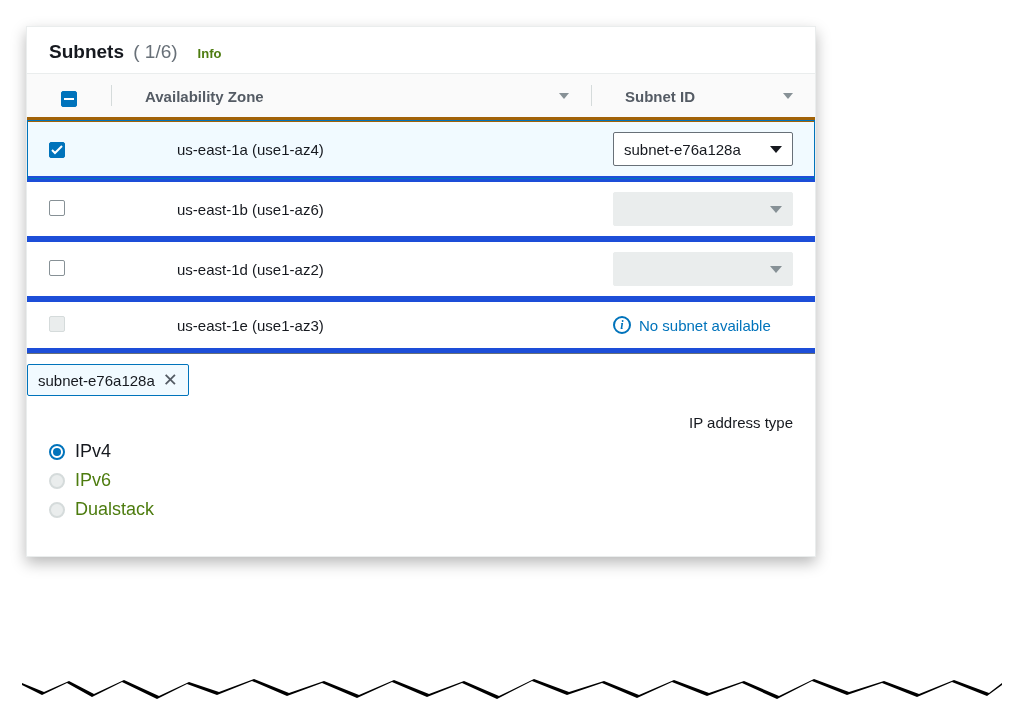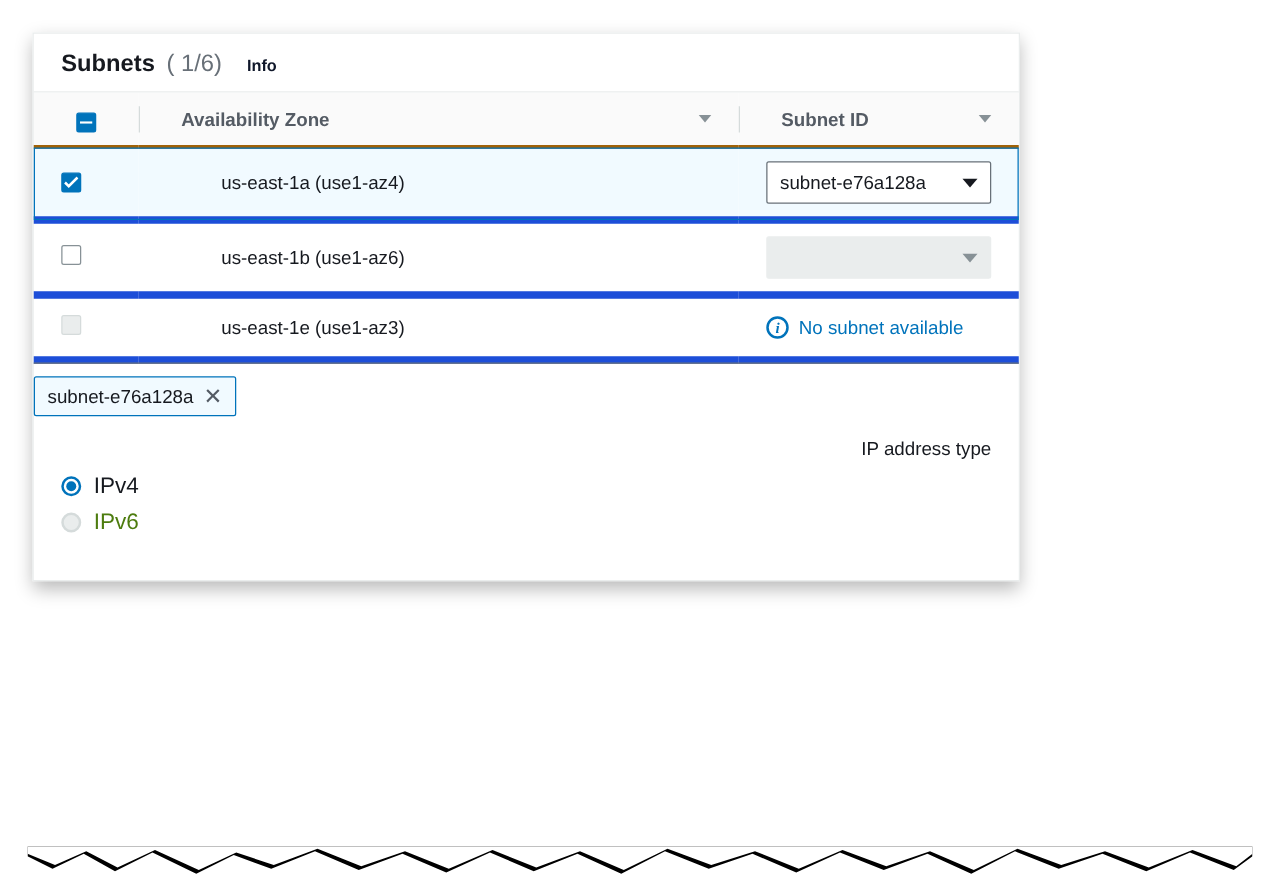--- a/index.html
+++ b/index.html
@@ -33,35 +33,35 @@
     font-weight: 700;
     color: #16191f;
   }
   .panel-count {
     font-size: 19px;
     font-weight: 400;
     color: #687078;
     margin-left: 4px;
   }
   .info-link {
-    color: #0f172a;
+    color: #4d7c0f;
     font-size: 13px;
     font-weight: 700;
     margin-left: 10px;
     cursor: pointer;
   }
   
   .tbl { width: 100%; border-collapse: collapse; }
   .tbl thead th {
     text-align: left;
     font-size: 15px;
     font-weight: 700;
     color: #545b64;
     padding: 12px 34px 10px;
-    border-bottom: 3px solid #a16207;
+    border-bottom: 5px solid #a16207;
     background: #fafafa;
     position: relative;
   }
   .col-chk { width: 56px; }
   .col-az { width: 480px; }
   .sort-icon {
     position: absolute;
     right: 22px;
     top: 50%;
     transform: translateY(-50%);
@@ -288,20 +288,32 @@
             </td>
           <td>
             <div class="select disabled">
               <span></span>
               <span class="caret"></span>
             </div>
           </td>
         </tr>
 
 
+        <tr>
+          <td><span class="chk"></span></td>
+          <td>
+              <div class="az-text">us-east-1d (use1-az2)</div>
+            </td>
+          <td>
+            <div class="select disabled">
+              <span></span>
+              <span class="caret"></span>
+            </div>
+          </td>
+        </tr>
 
         <tr>
           <td><span class="chk disabled"></span></td>
           <td>
               <div class="az-text">us-east-1e (use1-az3)</div>
             </td>
           <td>
             <div class="nosubnet">
               <span class="info-circle">i</span>
               <span>No subnet available</span>
@@ -322,20 +334,24 @@
     <div class="iptype">
       <div class="iptype-label">IP address type</div>
       <div class="radio-row">
         <span class="radio selected"></span>
         <span class="radio-label">IPv4</span>
       </div>
       <div class="radio-row">
         <span class="radio disabled"></span>
         <span class="radio-label disabled">IPv6</span>
       </div>
+      <div class="radio-row">
+        <span class="radio disabled"></span>
+        <span class="radio-label disabled">Dualstack</span>
+      </div>
     </div>
   </div>
 
   <svg class="torn" viewBox="0 0 980 26" preserveAspectRatio="none">
     <path d="M0 0 L0 8 L20 18 L45 6 L70 20 L100 5 L135 22 L165 7 L195 18 L230 4 L265 19 L300 6 L335 21 L370 5 L405 20 L440 6 L475 22 L510 4 L545 18 L580 6 L615 21 L650 5 L685 19 L720 6 L755 22 L790 4 L825 18 L860 6 L895 20 L930 5 L965 19 L980 8 L980 0 Z" fill="#000"></path>
     <path d="M0 0 L0 6 L22 15 L47 4 L72 17 L102 3 L137 19 L167 5 L197 15 L232 2 L267 16 L302 4 L337 18 L372 3 L407 17 L442 4 L477 19 L512 2 L547 15 L582 4 L617 18 L652 3 L687 16 L722 4 L757 19 L792 2 L827 15 L862 4 L897 17 L932 3 L967 16 L980 6 L980 0 Z" fill="#fff"></path>
   </svg>
 </div>
 
 </body></html>

